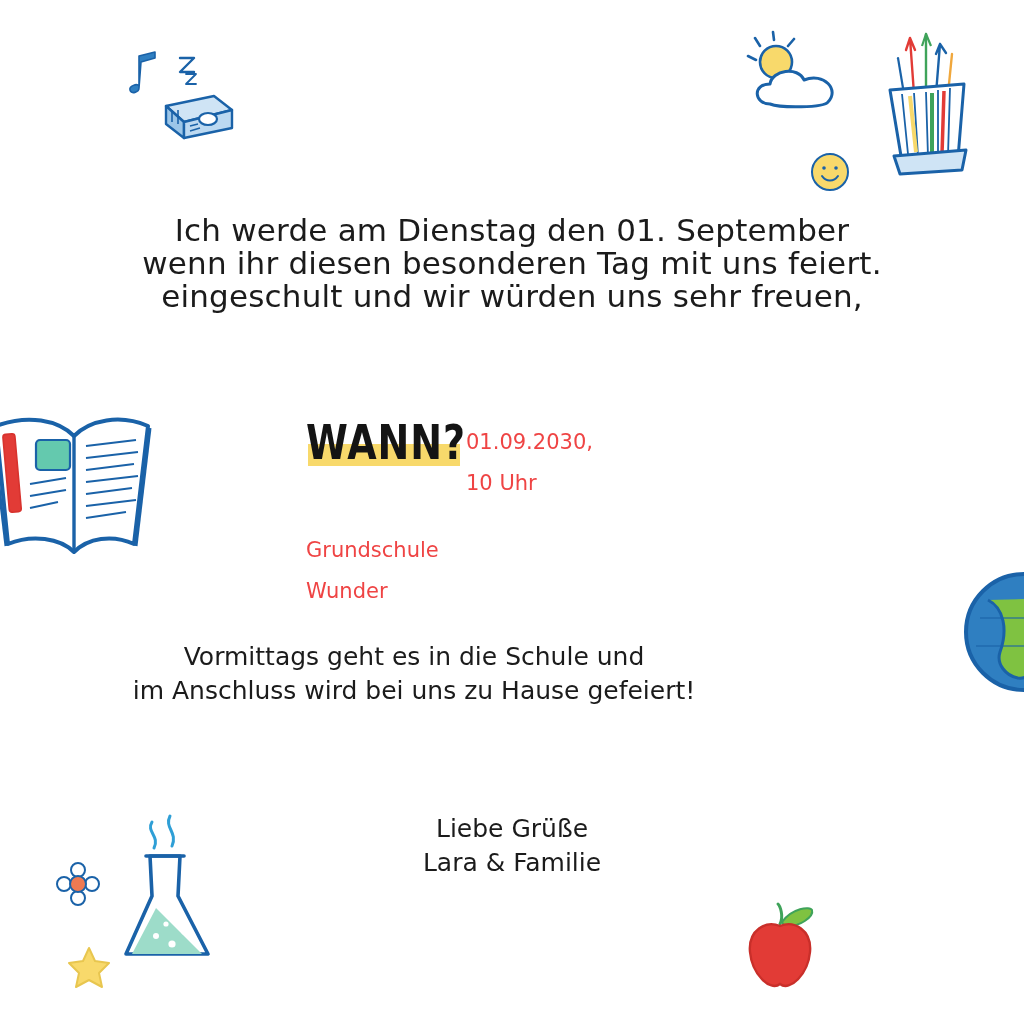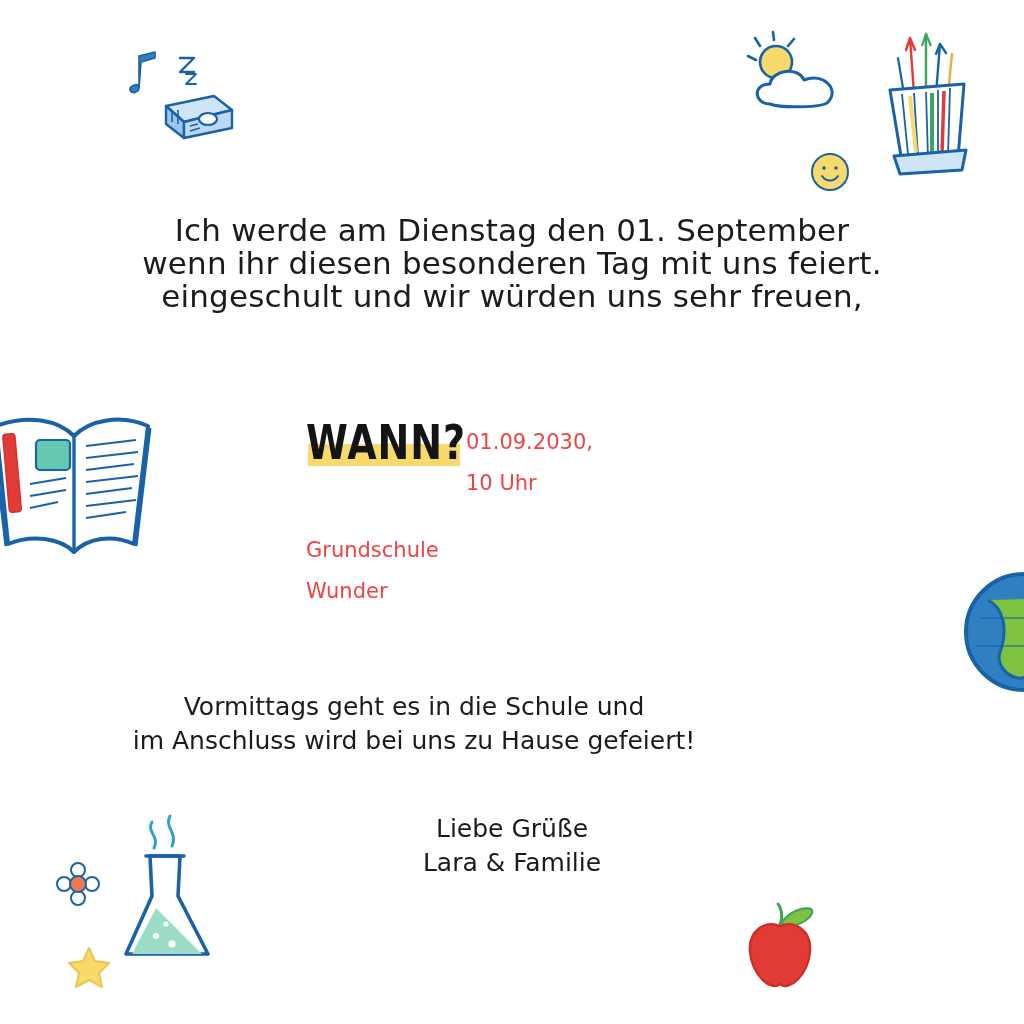--- a/index.html
+++ b/index.html
@@ -78,21 +78,21 @@
   .detail-value {
     font-size: 21px;
     line-height: 41px;
     color: #ef4444;
     padding-top: 4px;
   }
   .detail-value div { white-space: nowrap; }
 
   .afternote {
     position: absolute;
-    top: 690px;
+    top: 640px;
     left: 0;
     width: 828px;
     text-align: center;
     font-size: 25px;
     line-height: 34px;
     color: #1b1b1b;
   }
   .afternote div { white-space: nowrap; }
 
   .signoff {

